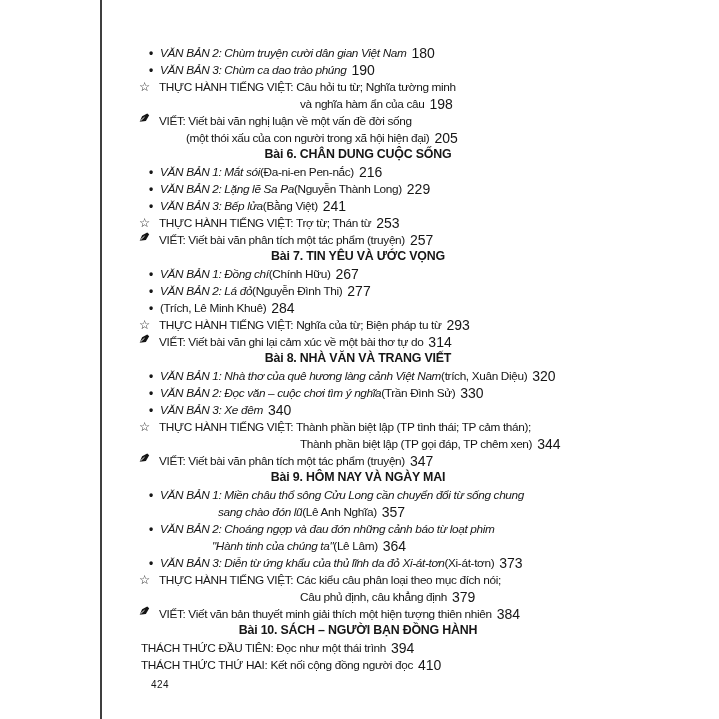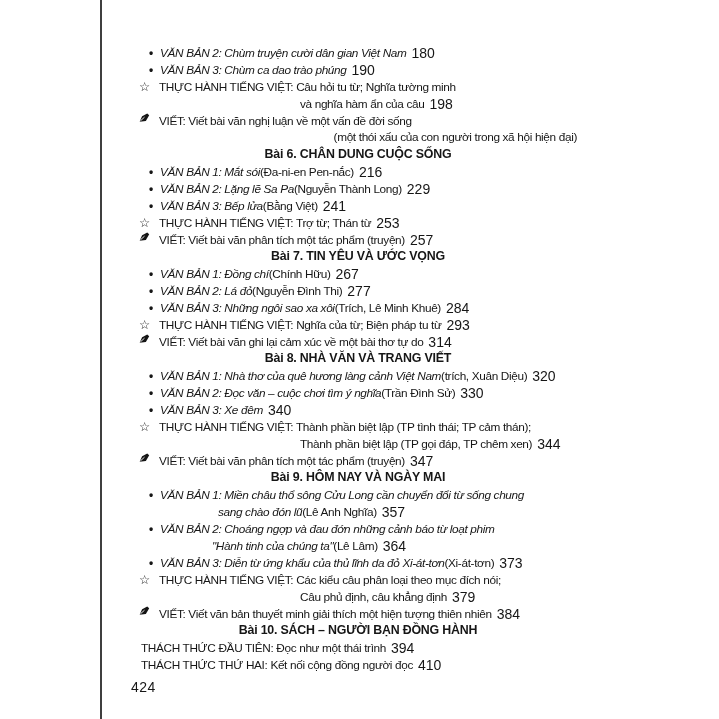--- a/index.html
+++ b/index.html
@@ -45,22 +45,22 @@
   }
   .pg { font-size: 14px; letter-spacing: 0; }
   .heading {
     height: 17px; line-height: 17px;
     text-align: center;
     font-weight: bold;
     font-size: 12.4px; letter-spacing: -0.2px;
     white-space: nowrap; overflow: hidden;
   }
   .pagenum {
-    position: absolute; left: 131px; top: 679px;
-    font-size: 14px; letter-spacing: 0.5px;
+    position: absolute; left: 151px; top: 679px;
+    font-size: 10px; letter-spacing: 0.5px;
   }
 </style>
 </head>
 <body>
 
 <div class="book-page">
   <div class="edge-line"></div>
   <main class="toc">
       <section>
         <div class="row bullet-row">
@@ -84,21 +84,21 @@
           <span class="leader"></span>
           <span class="pg">198</span>
         </div>
         <div class="row">
           <span class="icon icon-pen"><svg viewBox="0 0 16 16" width="11" height="11" aria-hidden="true">
               <path d="M1 14 L4.5 6 L12 2 L14.8 4.8 L10 13 Z" fill="#141414"></path>
               <path d="M2.2 12.8 L8 7.5" stroke="#ffffff" stroke-width="1.3"></path>
             </svg></span>
           <span class="seg seg-n">VIẾT: Viết bài văn nghị luận về một vấn đề đời sống</span>
         </div>
-        <div class="row" style="padding-left: 47px; flex-direction: column;">
+        <div class="row" style="padding-left: 47px;">
           <span class="seg seg-n">(một thói xấu của con người trong xã hội hiện đại) </span>
           <span class="leader"></span>
           <span class="pg">205</span>
         </div>
       </section>
       <section>
         <div class="heading">Bài 6. CHÂN DUNG CUỘC SỐNG</div>
         <div class="row bullet-row">
           <span class="icon icon-bullet">•</span>
           <span class="seg seg-it">VĂN BẢN 1: Mắt sói</span>
@@ -147,21 +147,20 @@
         </div>
         <div class="row bullet-row">
           <span class="icon icon-bullet">•</span>
           <span class="seg seg-it">VĂN BẢN 2: Lá đỏ</span>
           <span class="seg seg-n"> (Nguyễn Đình Thi)</span>
           <span class="leader"></span>
           <span class="pg">277</span>
         </div>
         <div class="row bullet-row">
           <span class="icon icon-bullet">•</span>
-          <span class="seg seg-it">VĂN BẢN 3: Những ngôi sao xa xôi</span>
           <span class="seg seg-n"> (Trích, Lê Minh Khuê) </span>
           <span class="leader"></span>
           <span class="pg">284</span>
         </div>
         <div class="row">
           <span class="icon icon-star">☆</span>
           <span class="seg seg-n">THỰC HÀNH TIẾNG VIỆT: Nghĩa của từ; Biện pháp tu từ</span>
           <span class="leader"></span>
           <span class="pg">293</span>
         </div>

